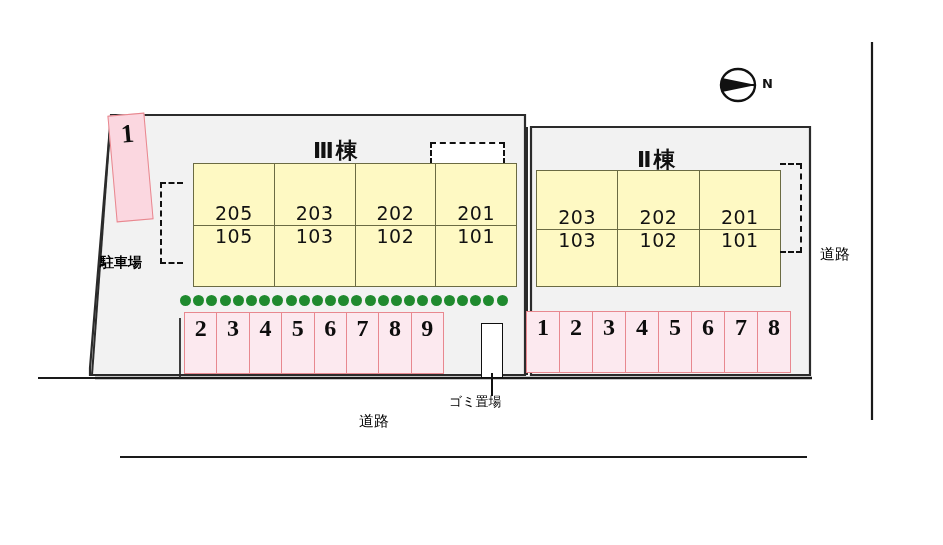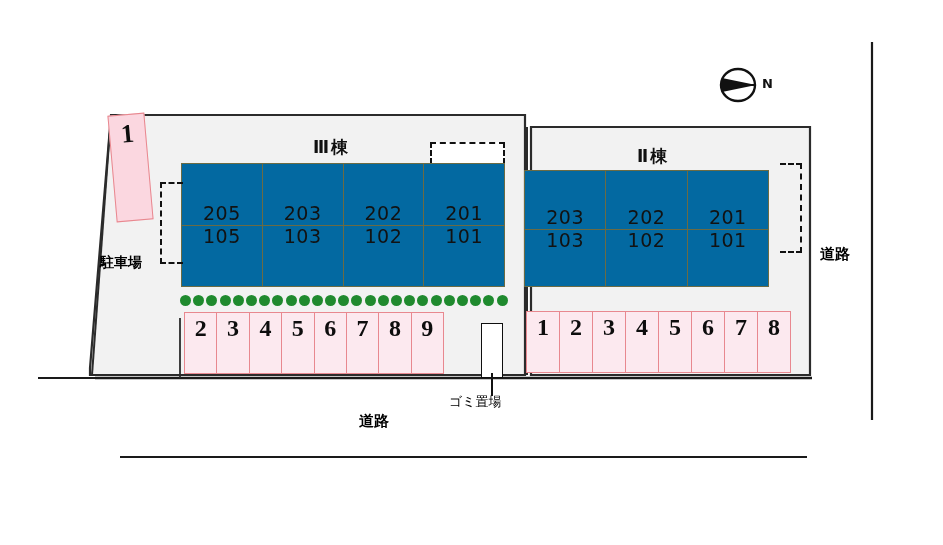--- a/index.html
+++ b/index.html
@@ -25,22 +25,23 @@
     left: 0; top: 0;
     width: 943px; height: 545px;
     pointer-events: none;
   }
 
   
   .bldg {
     position: absolute;
     box-sizing: border-box;
     border: 1.6px solid #6b6b43;
-    background: #0369a1;
-    display: flex;
+    background: #fef9c3;
+    display: flex;
+    margin-left: 12px;
   }
   .unit-col {
     flex: 1 1 0;
     box-sizing: border-box;
     border-right: 1.6px solid #6b6b43;
     display: flex;
     flex-direction: column;
     position: relative;
   }
   .unit-col:last-child { border-right: none; }
@@ -67,21 +68,21 @@
     color: #121212;
     letter-spacing: 0.5px;
     line-height: 1;
     font-family: "DejaVu Sans", sans-serif;
     font-weight: 400;
   }
 
   
   .bldg-title {
     position: absolute;
-    font-size: 17px;
+    font-size: 22px;
     font-weight: bold;
     color: #111;
     letter-spacing: 2px;
     white-space: nowrap;
     font-family: "DejaVu Sans", sans-serif;
   }
 
   
   .stall-row {
     position: absolute;
@@ -156,21 +157,21 @@
   
   .lbl {
     position: absolute;
     font-size: 14px;
     color: #000000;
     white-space: nowrap;
     font-family: "DejaVu Sans", sans-serif;
     font-weight: bold;
   }
   .lbl.road {
-    font-weight: bold;
+    font-weight: normal;
     font-size: 15px;
   }
   .lbl.trash {
     font-weight: normal;
     font-size: 13px;
   }
 
   
   .leader {
     position: absolute;

